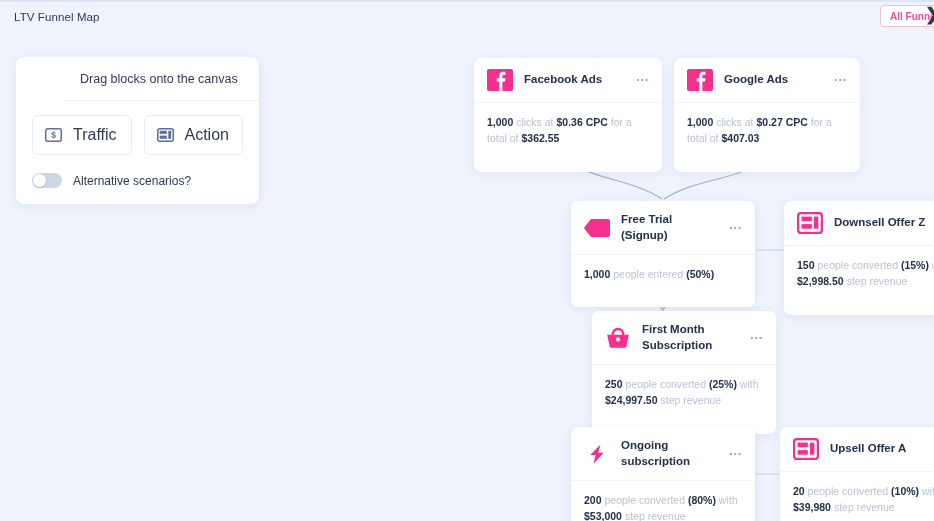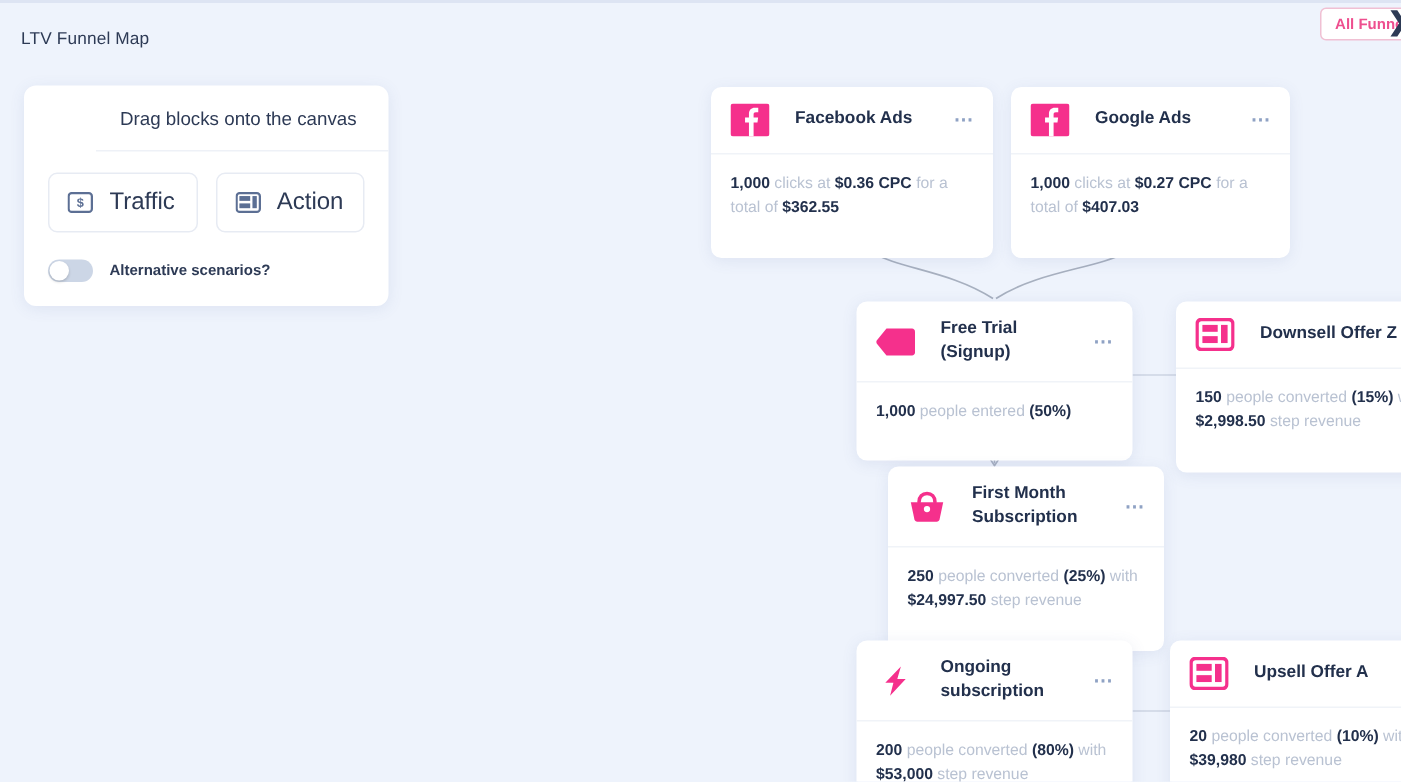--- a/index.html
+++ b/index.html
@@ -13,21 +13,21 @@
     position: relative;
     width: 934px; height: 521px;
     background: #eef3fc;
     border-top: 2px solid #dde4f3;
   }
 
   
   .header {
     position: absolute; left: 0; top: 0;
     width: 934px; height: 30px;
-    display: flex; align-items: flex-end;
+    display: flex; align-items: center;
     padding-left: 14px;
   }
   .header-title {
     font-size: 11.5px; color: #2d3a55; letter-spacing: .1px;
   }
   .all-funnels-btn {
     position: absolute; left: 880px; top: 3px;
     height: 22px; min-width: 74px;
     border: 1px solid #f0c0d3;
     border-radius: 4px;
@@ -82,34 +82,34 @@
   }
   .toggle {
     width: 30px; height: 15px; border-radius: 8px;
     background: #ccd6e6; position: relative; flex: none;
   }
   .toggle .knob {
     position: absolute; left: 1px; top: 1px;
     width: 13px; height: 13px; border-radius: 50%;
     background: #fff; box-shadow: 0 1px 2px rgba(0,0,0,.18);
   }
-  .toggle-label { font-size: 10px; font-weight: bold; color: #2d3a55; }
+  .toggle-label { font-size: 12px; font-weight: normal; color: #2d3a55; }
 
   
   .node {
     position: absolute;
     background: #ffffff;
     border-radius: 7px;
     box-shadow: 0 2px 10px rgba(80,100,160,.10);
     overflow: hidden;
   }
   .node-head {
     display: flex; align-items: center;
     padding: 11px 12px 11px 13px;
-    gap: 17px;
+    gap: 11px;
     border-bottom: 1px solid #f0f3f8;
     min-height: 41px;
   }
   .node-title {
     flex: 1;
     font-size: 11.5px; font-weight: bold; color: #22304c;
     line-height: 1.35;
   }
   .dots {
     color: #8fa2c4; font-size: 13px; letter-spacing: 1.2px;

